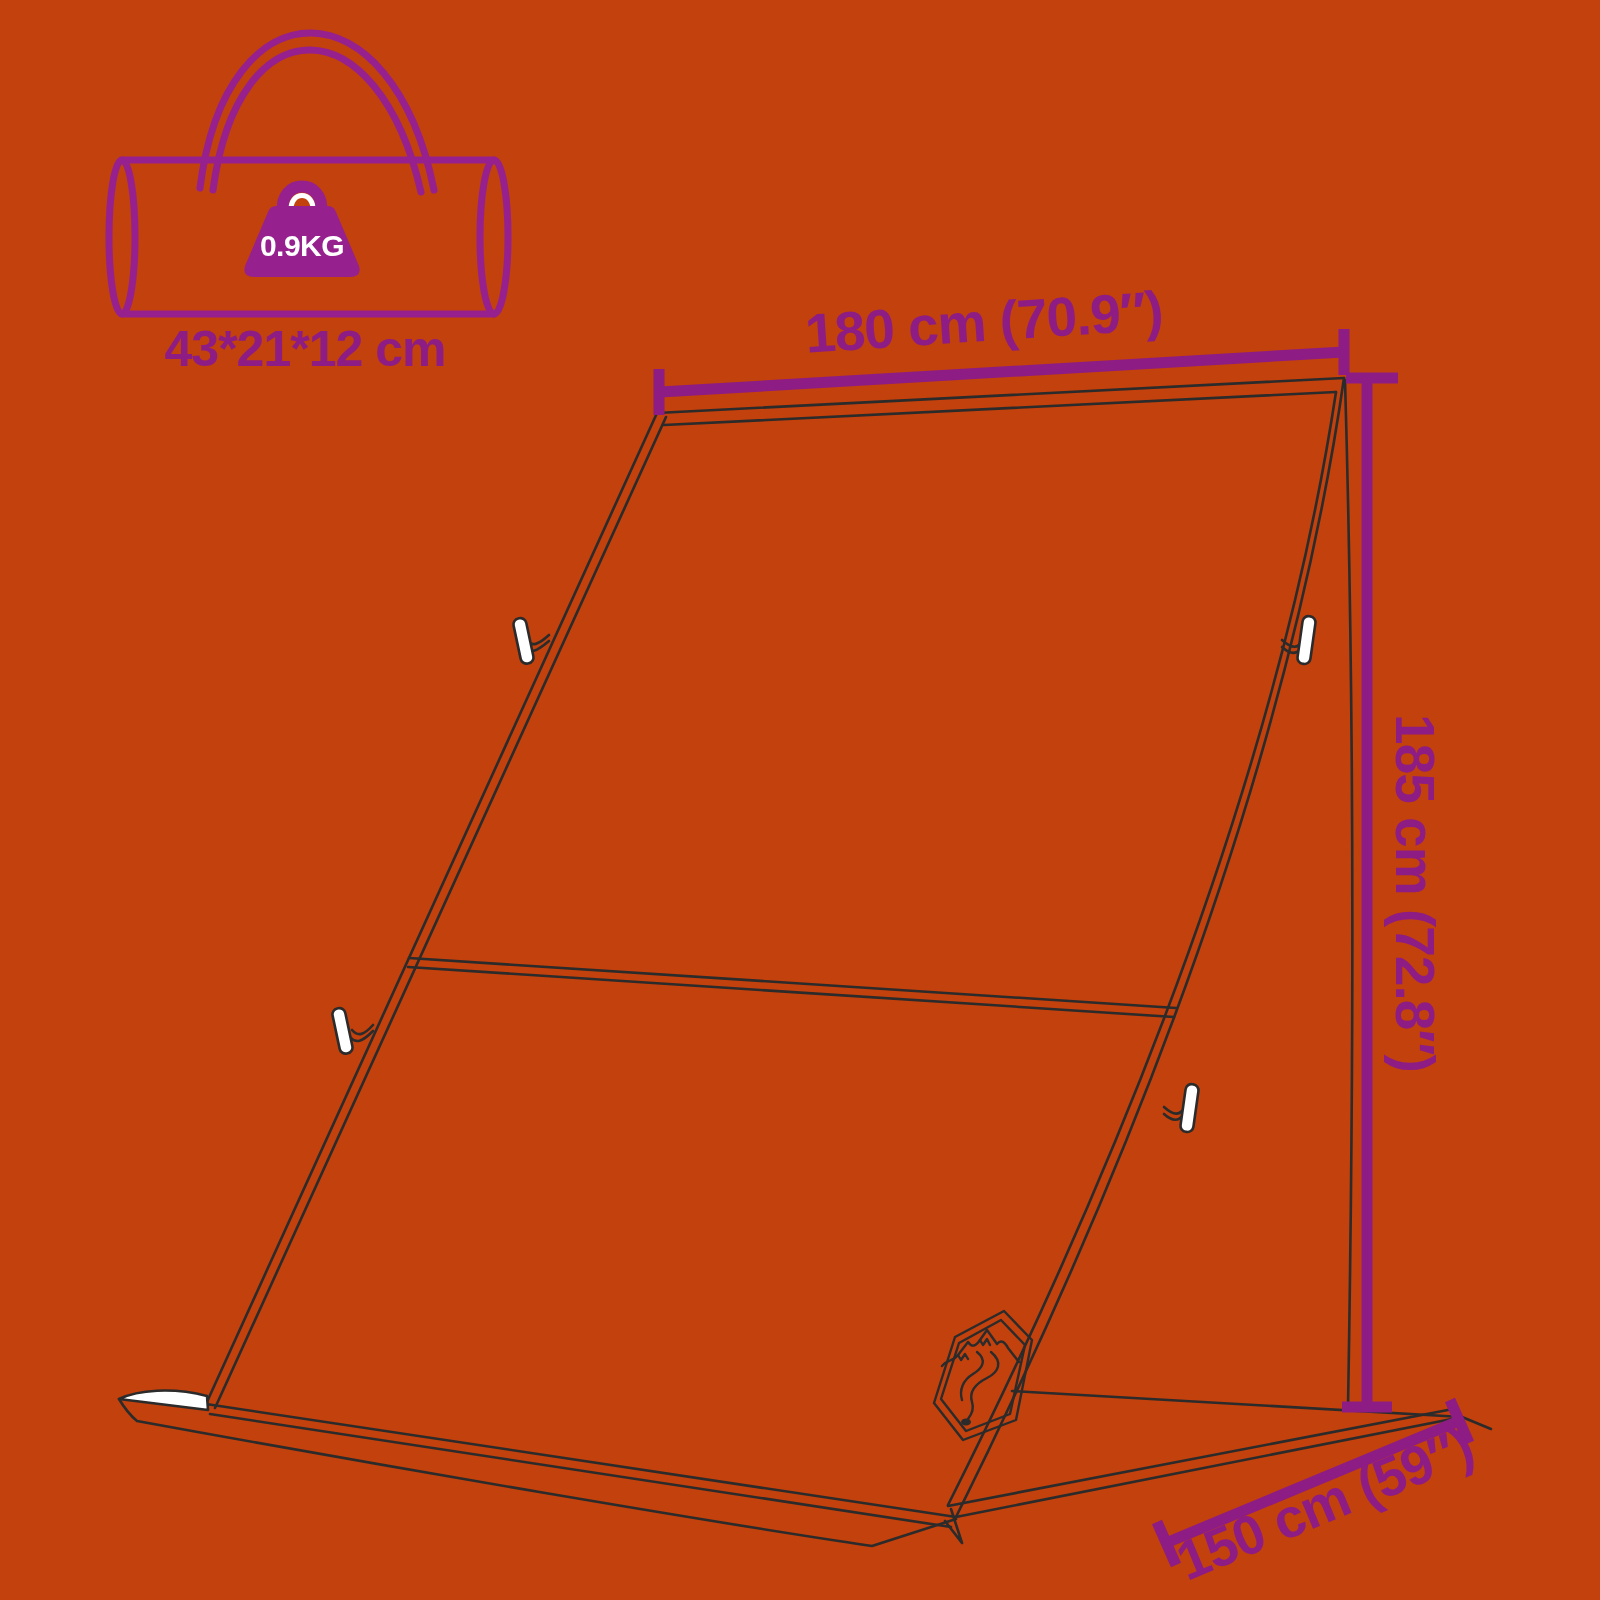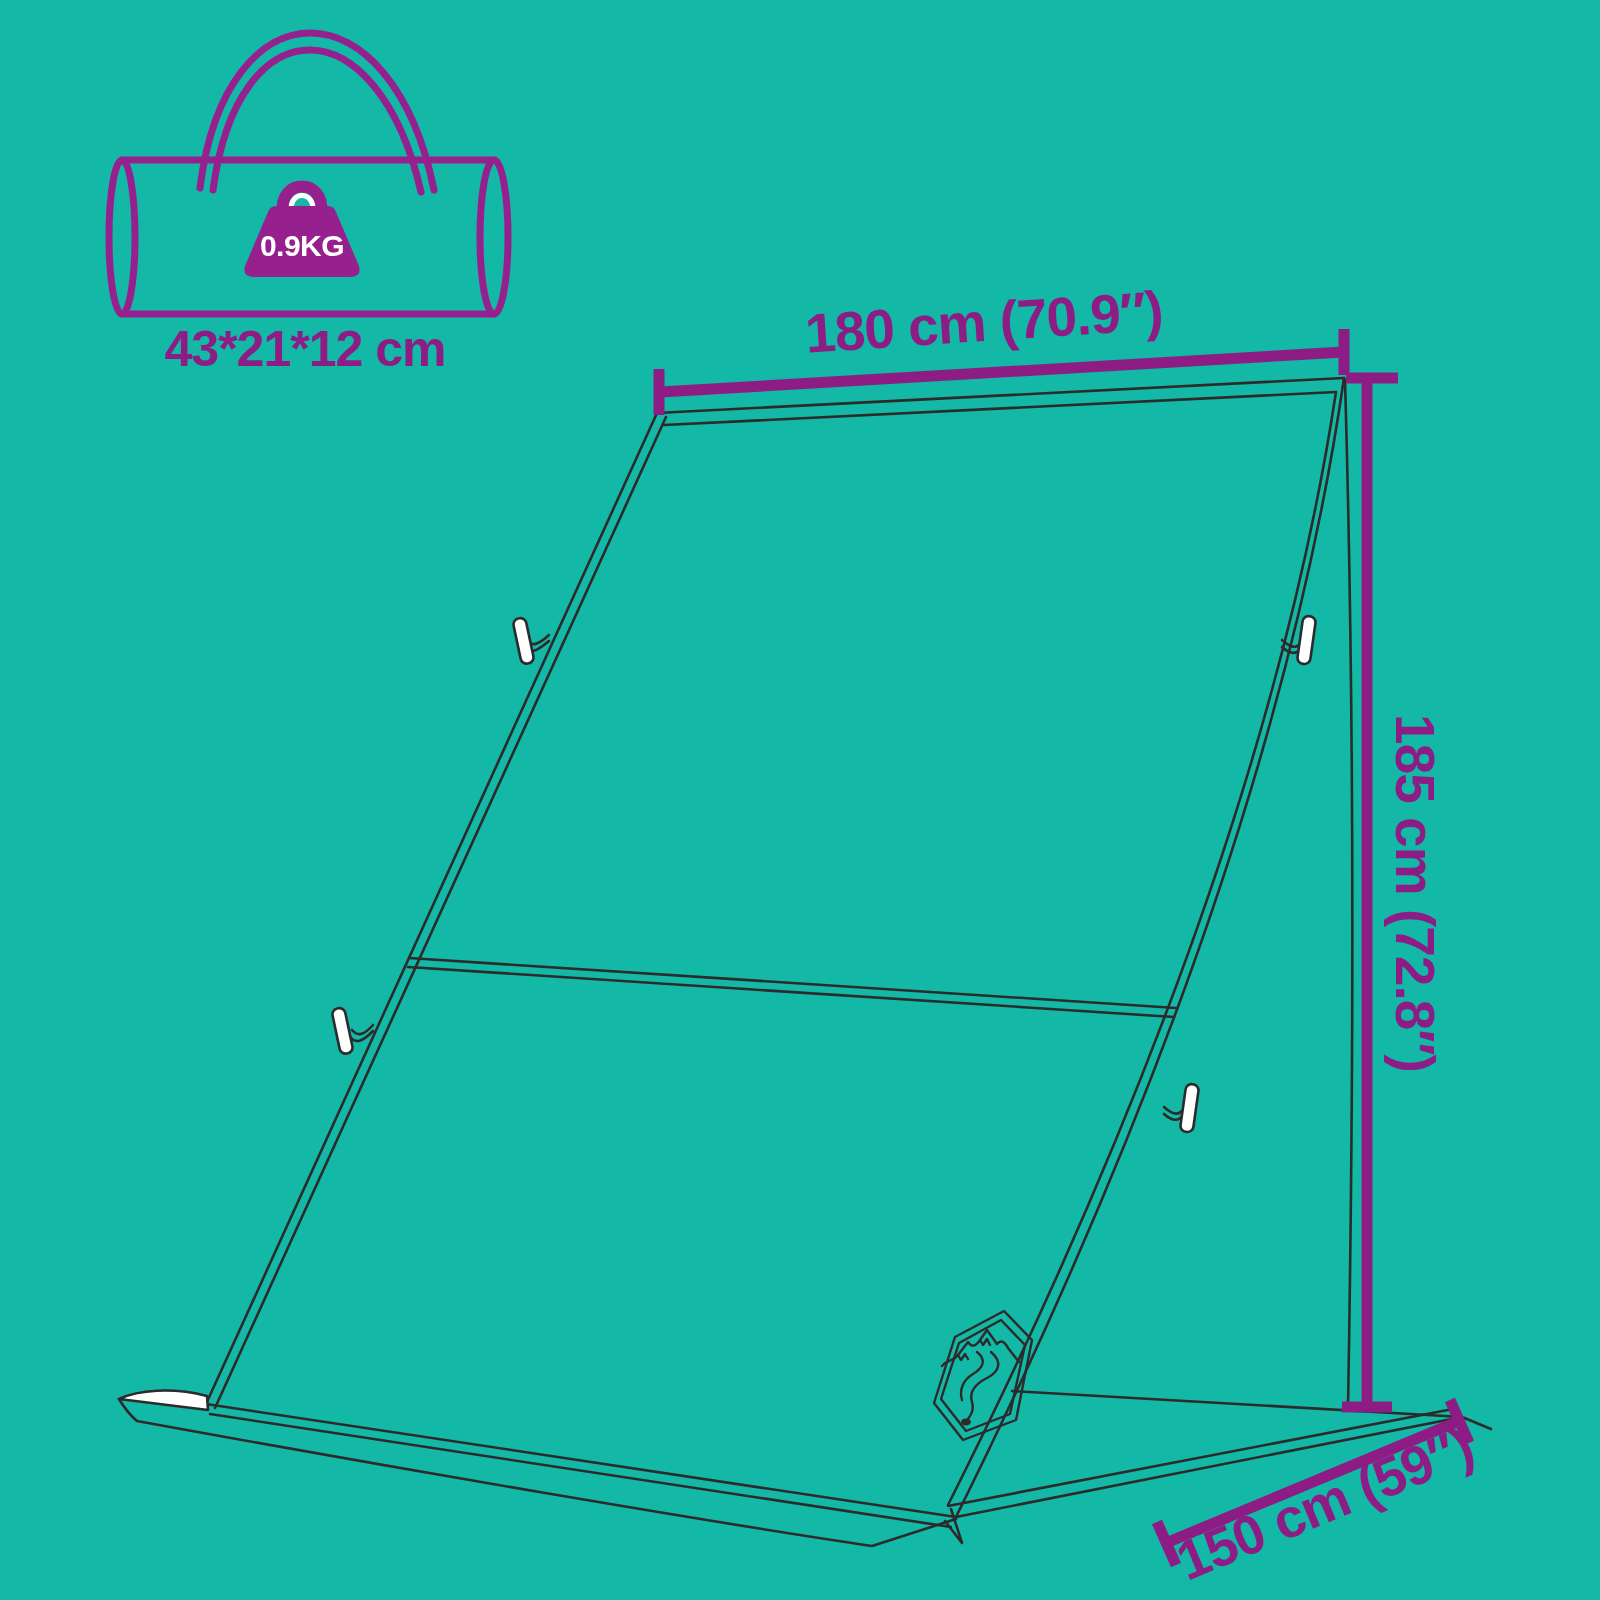--- a/index.html
+++ b/index.html
@@ -1,16 +1,16 @@
 <!DOCTYPE html>
 <html><head>
 <meta charset="utf-8">
 <style>
   html,body{margin:0;padding:0;background:#fff;}
-  .stage{position:relative;width:1600px;height:1600px;background:#14b8a6;overflow:hidden;text-align:right;}
+  .stage{position:relative;width:1600px;height:1600px;background:#c2410c;overflow:hidden;text-align:right;}
   svg{display:block;}
   .dim-label{font-family:"Liberation Sans", sans-serif;font-weight:bold;font-size:55px;letter-spacing:-1px;}
   .bag-size-label{font-family:"Liberation Sans", sans-serif;font-weight:bold;font-size:50px;letter-spacing:-1px;}
   .weight-label{font-family:"Liberation Sans", sans-serif;font-weight:bold;font-size:30px;letter-spacing:-0.5px;}
 </style>
 </head>
 <body>
 
 <div class="stage">
 <svg width="1600" height="1600" viewBox="0 0 1600 1600">

